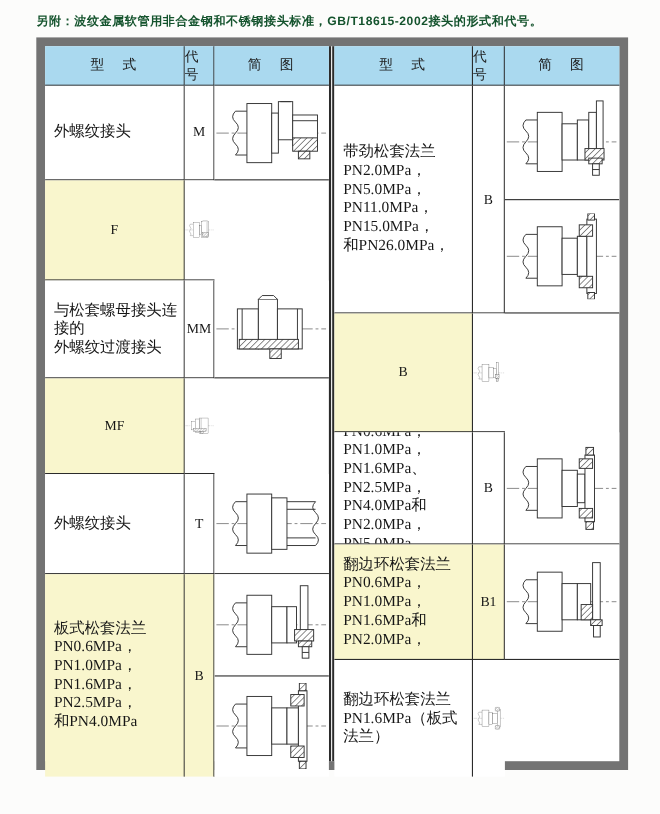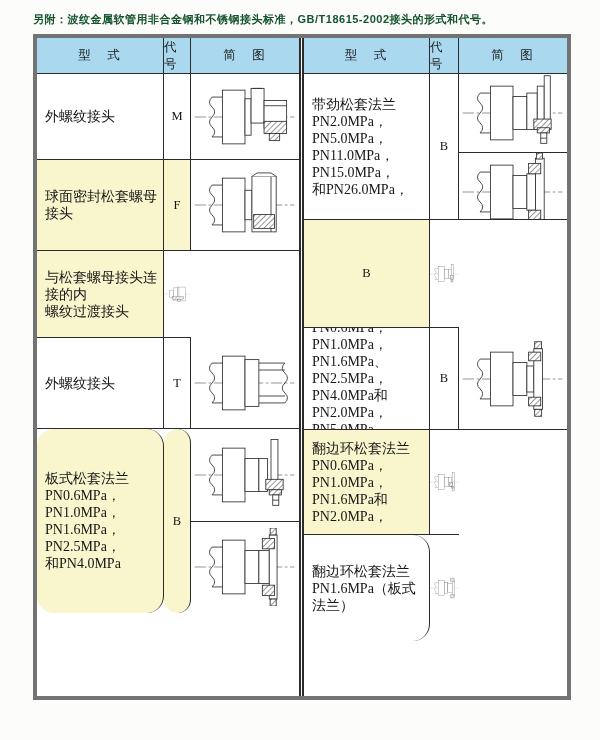--- a/index.html
+++ b/index.html
@@ -6,36 +6,36 @@
   html,body { width:600px; height:740px; background:#fcfcfb; overflow:hidden; }
   body { font-family:"Liberation Sans","DejaVu Sans",sans-serif; color:#1a1a1a; position:relative; }
 
   .page-title {
     position:absolute; left:33px; top:12px; width:540px;
     font-size:11px; font-weight:bold; letter-spacing:0.5px; color:#14532d;
   }
 
   .table-wrap {
     position:absolute; left:33px; top:34px; width:538px; height:666px;
-    border:4px solid #737373; background:#fff; display:flex;
+    border:8px solid #737373; background:#fff; display:flex;
   }
   .half { height:100%; }
   .half.left  { width:264px; }
   .half.right { width:270px; border-left:5px double #2b2b2b; }
 
   .row { display:grid; width:100%; }
   .half.left  .row { grid-template-columns:127px 27px 1fr; }
   .half.right .row { grid-template-columns:126px 29px 1fr; }
 
   .cell {
     border-right:1px solid #2b2b2b; border-bottom:1px solid #2b2b2b;
     background:#fff; overflow:hidden; position:relative;
   }
   .row .cell:last-child { border-right:none;font-family:Liberation Mono, monospace; }
-  .row.last .cell { border-bottom:none;border-radius:17px; }
+  .row.last .cell { border-bottom:none; }
 
   .hdr { height:36px; }
   .hdr .cell {
     background:#aad9ef; display:flex; align-items:center; justify-content:center;
     font-size:12.5px; letter-spacing:2px; color:#1c1c1c;
   }
 
   .type {
     display:flex; align-items:center; padding:4px 4px 4px 8px;
     font-family:"Liberation Serif","DejaVu Serif",serif;
@@ -92,42 +92,58 @@
             <line x1="69" y1="12" x2="80" y2="12"></line>
             <rect x="82" y="26" width="26" height="32" fill="#fff"></rect>
             <line x1="82" y1="32" x2="108" y2="32"></line>
             <rect x="82" y="50" width="26" height="14" fill="url(#hatch)"></rect>
             <rect x="88" y="64" width="12" height="8" fill="url(#hatch)"></rect>
           </svg>
         </div>
     </div>
 
     <div class="row" style="height:91px">
-      <div class="cell type hl">球面密封松套螺母接头</div>
       <div class="cell code hl">F</div>
       <div class="cell diagcell diag">
           <svg viewBox="0 0 120 90" width="106" height="78" fill="none" stroke="#333" stroke-width="1">
             <line x1="2" y1="45" x2="117" y2="45" stroke="#666" stroke-width="0.8" stroke-dasharray="13 3 3 3"></line>
             <path d="M22,22 q-6,6 0,11.5 t0,11.5 t0,11.5 t0,11.5" fill="none"></path>
             <line x1="22" y1="22" x2="34" y2="22"></line>
             <line x1="22" y1="68" x2="34" y2="68"></line>
             <rect x="34" y="14" width="26" height="62" fill="#fff"></rect>
             <rect x="60" y="28" width="8" height="34" fill="#fff"></rect>
             <rect x="68" y="12" width="28" height="64" fill="#fff"></rect>
             <line x1="90" y1="12" x2="90" y2="76"></line>
             <path d="M68,12 l6,-4 h16 l6,4" fill="#fff"></path>
             <rect x="70" y="56" width="24" height="16" fill="url(#hatch)"></rect>
           </svg>
         </div>
     </div>
 
+    <div class="row" style="height:89px">
+      <div class="cell type">与松套螺母接头连接的
+外螺纹过渡接头</div>
+      <div class="cell code">MM</div>
+      <div class="cell diagcell diag">
+          <svg viewBox="0 0 120 90" width="106" height="78" fill="none" stroke="#333" stroke-width="1">
+            <line x1="2" y1="45" x2="117" y2="45" stroke="#666" stroke-width="0.8" stroke-dasharray="13 3 3 3"></line>
+            <rect x="24" y="24" width="22" height="42" fill="#fff"></rect>
+            <line x1="29" y1="24" x2="29" y2="66"></line>
+            <rect x="46" y="14" width="20" height="52" fill="#fff"></rect>
+            <path d="M46,14 l4,-4 h12 l4,4" fill="#fff"></path>
+            <rect x="66" y="24" width="26" height="42" fill="#fff"></rect>
+            <line x1="87" y1="24" x2="87" y2="66"></line>
+            <rect x="26" y="56" width="62" height="10" fill="url(#hatch)"></rect>
+            <rect x="58" y="66" width="12" height="10" fill="url(#hatch)"></rect>
+          </svg>
+        </div>
+    </div>
 
     <div class="row" style="height:87px">
-      <div class="cell type hl">与松套螺母接头连接的内
-螺纹过渡接头</div>
+      <div class="cell code hl">MF</div>
       <div class="cell diagcell diag">
           <svg viewBox="0 0 120 90" width="106" height="78" fill="none" stroke="#333" stroke-width="1">
             <line x1="2" y1="45" x2="117" y2="45" stroke="#666" stroke-width="0.8" stroke-dasharray="13 3 3 3"></line>
             <rect x="26" y="28" width="16" height="34" fill="#fff"></rect>
             <rect x="42" y="18" width="18" height="54" fill="#fff"></rect>
             <rect x="60" y="14" width="34" height="62" fill="#fff"></rect>
             <line x1="66" y1="14" x2="66" y2="76"></line>
             <rect x="36" y="56" width="50" height="12" fill="url(#hatch)"></rect>
             <rect x="62" y="68" width="12" height="9" fill="url(#hatch)"></rect>
           </svg>
@@ -197,21 +213,21 @@
     </div>
   </div>
 
   <div class="half right">
     <div class="row hdr">
       <div class="cell">型　式</div>
       <div class="cell">代号</div>
       <div class="cell">简　图</div>
     </div>
 
-    <div class="row" style="height:146px">
+    <div class="row" style="height:207px">
       <div class="cell type">带劲松套法兰
 PN2.0MPa，PN5.0MPa，
 PN11.0MPa，PN15.0MPa，
 和PN26.0MPa，</div>
       <div class="cell code">B</div>
       <div class="cell diagstack">
         <div class="diag">
             <svg viewBox="0 0 120 90" width="106" height="78" fill="none" stroke="#333" stroke-width="1">
               <line x1="2" y1="45" x2="117" y2="45" stroke="#666" stroke-width="0.8" stroke-dasharray="13 3 3 3"></line>
               <path d="M22,22 q-6,6 0,11.5 t0,11.5 t0,11.5 t0,11.5" fill="none"></path>
@@ -288,20 +304,21 @@
             <rect x="85" y="2" width="8" height="8" fill="url(#hatch)"></rect>
             <rect x="85" y="80" width="8" height="8" fill="url(#hatch)"></rect>
           </svg>
         </div>
     </div>
 
     <div class="row" style="height:105px">
       <div class="cell type hl">翻边环松套法兰
 PN0.6MPa，PN1.0MPa，
 PN1.6MPa和PN2.0MPa，</div>
+      <div class="cell code hl">B1</div>
       <div class="cell diagcell diag">
           <svg viewBox="0 0 120 90" width="106" height="78" fill="none" stroke="#333" stroke-width="1">
             <line x1="2" y1="45" x2="117" y2="45" stroke="#666" stroke-width="0.8" stroke-dasharray="13 3 3 3"></line>
             <path d="M22,22 q-6,6 0,11.5 t0,11.5 t0,11.5 t0,11.5" fill="none"></path>
             <line x1="22" y1="22" x2="34" y2="22"></line>
             <line x1="22" y1="68" x2="34" y2="68"></line>
             <rect x="34" y="14" width="26" height="62" fill="#fff"></rect>
             <rect x="60" y="26" width="16" height="38" fill="#fff"></rect>
             <rect x="76" y="26" width="14" height="38" fill="#fff"></rect>
             <rect x="92" y="4" width="8" height="60" fill="#fff"></rect>

